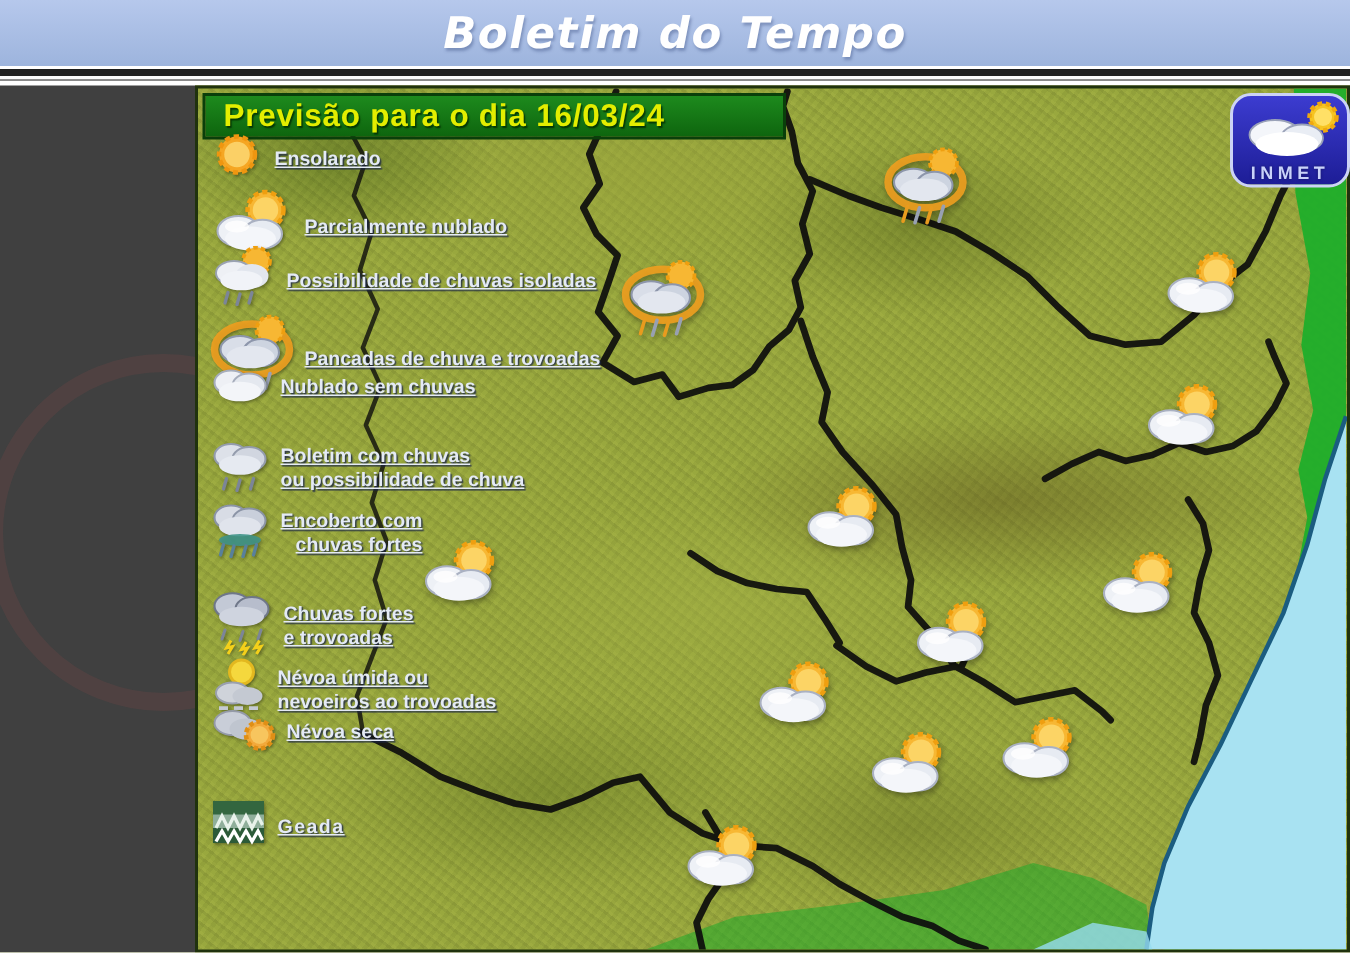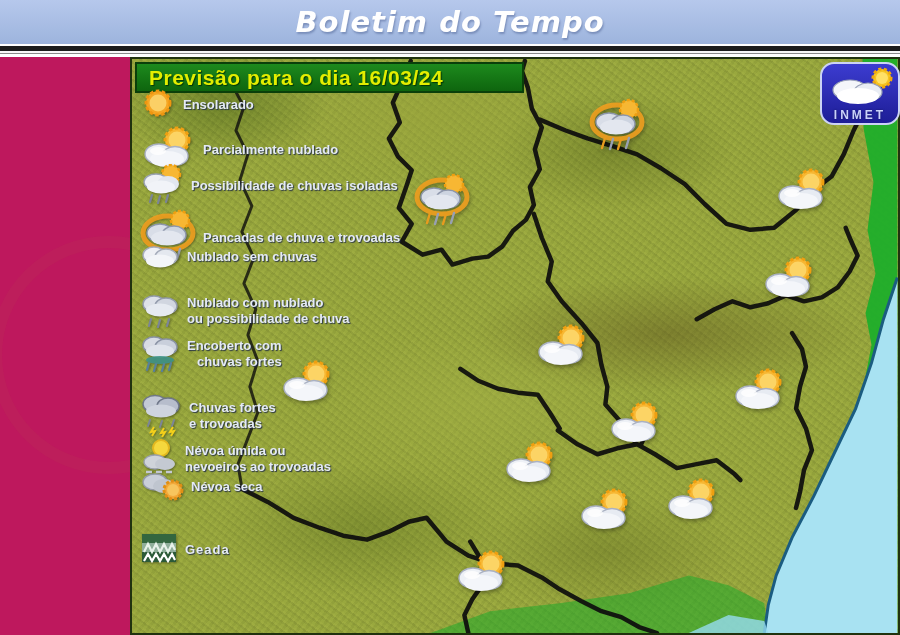--- a/index.html
+++ b/index.html
@@ -1,16 +1,16 @@
 <!DOCTYPE html>
 <html><head>
 <meta charset="utf-8">
 <style>
   html,body{margin:0;padding:0;background:#ffffff;}
-  .stage{position:relative;width:900px;height:635px;background:#be185d;overflow:hidden;
+  .stage{position:relative;width:900px;height:635px;background:#404040;overflow:hidden;
          font-family:"Liberation Sans",sans-serif;}
 
   
   .header{position:absolute;left:0;top:0;width:900px;height:44px;
           background:linear-gradient(#b6c8ec,#9db4dd);
           display:flex;align-items:center;justify-content:center;}
   .header .title{color:#ffffff;font-family:"DejaVu Sans",sans-serif;font-style:italic;font-weight:bold;
           font-size:29px;letter-spacing:1px;text-shadow:1px 2px 2px rgba(70,90,140,.45);}
   .sep{position:absolute;left:0;top:44px;width:900px;height:13px;
        background:linear-gradient(#ffffff 0 2px,#1d1d1d 2px 7px,#f7f7f7 7px 9px,#8a8a8a 9px 10px,#ffffff 10px 13px);}
@@ -47,21 +47,21 @@
         background:linear-gradient(#3c3cd0,#1d1d96);border:2px solid #ccd3f5;border-radius:14px;overflow:hidden;}
   .logo svg{position:absolute;left:0;top:0;}
   .logo .logo-text{position:absolute;left:0;bottom:1px;width:100%;text-align:center;
         color:#c9d2fa;font-weight:bold;font-size:12px;letter-spacing:3px;
         text-shadow:0 0 2px rgba(20,20,90,.9);}
 
   
   .legend-item{position:absolute;left:8px;display:flex;align-items:center;gap:7px;}
   .licon{flex:none;display:block;filter:drop-shadow(1px 1px 1px rgba(0,0,0,.35));}
   .llabel{color:#e4eaf5;font-weight:bold;font-size:13px;line-height:16px;
-          text-shadow:1px 1px 1px rgba(25,35,70,.85);white-space:nowrap;}
+          text-shadow:1px 1px 1px rgba(25,35,70,.85);white-space:nowrap;text-decoration:underline;}
   .legend-item.big .llabel{font-size:13px;letter-spacing:1px;}
 
   
   .wicon{position:absolute;transform:translate(-50%,-50%);
          filter:drop-shadow(1px 2px 2px rgba(0,0,0,.35));}
 
   
   .source{position:absolute;left:12px;top:534px;color:#eef3f9;font-weight:bold;font-size:14px;
           line-height:18px;text-shadow:1px 1px 1px rgba(25,35,70,.9);letter-spacing:.5px;}
   .source .l2{padding-left:10px;}
@@ -199,21 +199,21 @@
               <ellipse cx="14" cy="14" rx="11" ry="8" fill="#dde1e9" stroke="#949cad" stroke-width="1.4"></ellipse>
               <ellipse cx="26" cy="16" rx="11" ry="8" fill="#d1d6e0" stroke="#949cad" stroke-width="1.4"></ellipse>
               <ellipse cx="20" cy="20" rx="14" ry="6.5" fill="#e6eaf1"></ellipse>
               <g stroke="#7c8598" stroke-width="2.2" stroke-linecap="round">
                 <line x1="11" y1="29" x2="9" y2="36"></line>
                 <line x1="20" y1="30" x2="18" y2="37"></line>
                 <line x1="29" y1="29" x2="27" y2="36"></line>
               </g>
             </svg></span>
     <span class="llabel">
-            <div>Nublado com nublado</div>
+            <div>Boletim com chuvas</div>
             <div>ou possibilidade de chuva</div>
           </span>
   </div>
 
   <div class="legend-item" style="top: 273px; text-align: right;">
     <span class="licon"><svg width="40" height="40" viewBox="0 0 40 40">
               <ellipse cx="14" cy="13" rx="11" ry="8" fill="#d8dce5" stroke="#8b94a6" stroke-width="1.4"></ellipse>
               <ellipse cx="26" cy="15" rx="11" ry="8" fill="#c9cfdb" stroke="#8b94a6" stroke-width="1.4"></ellipse>
               <ellipse cx="20" cy="19" rx="14" ry="6.5" fill="#e0e4ec"></ellipse>
               <ellipse cx="20" cy="28" rx="14" ry="4" fill="#3f9488" opacity="0.9"></ellipse>

